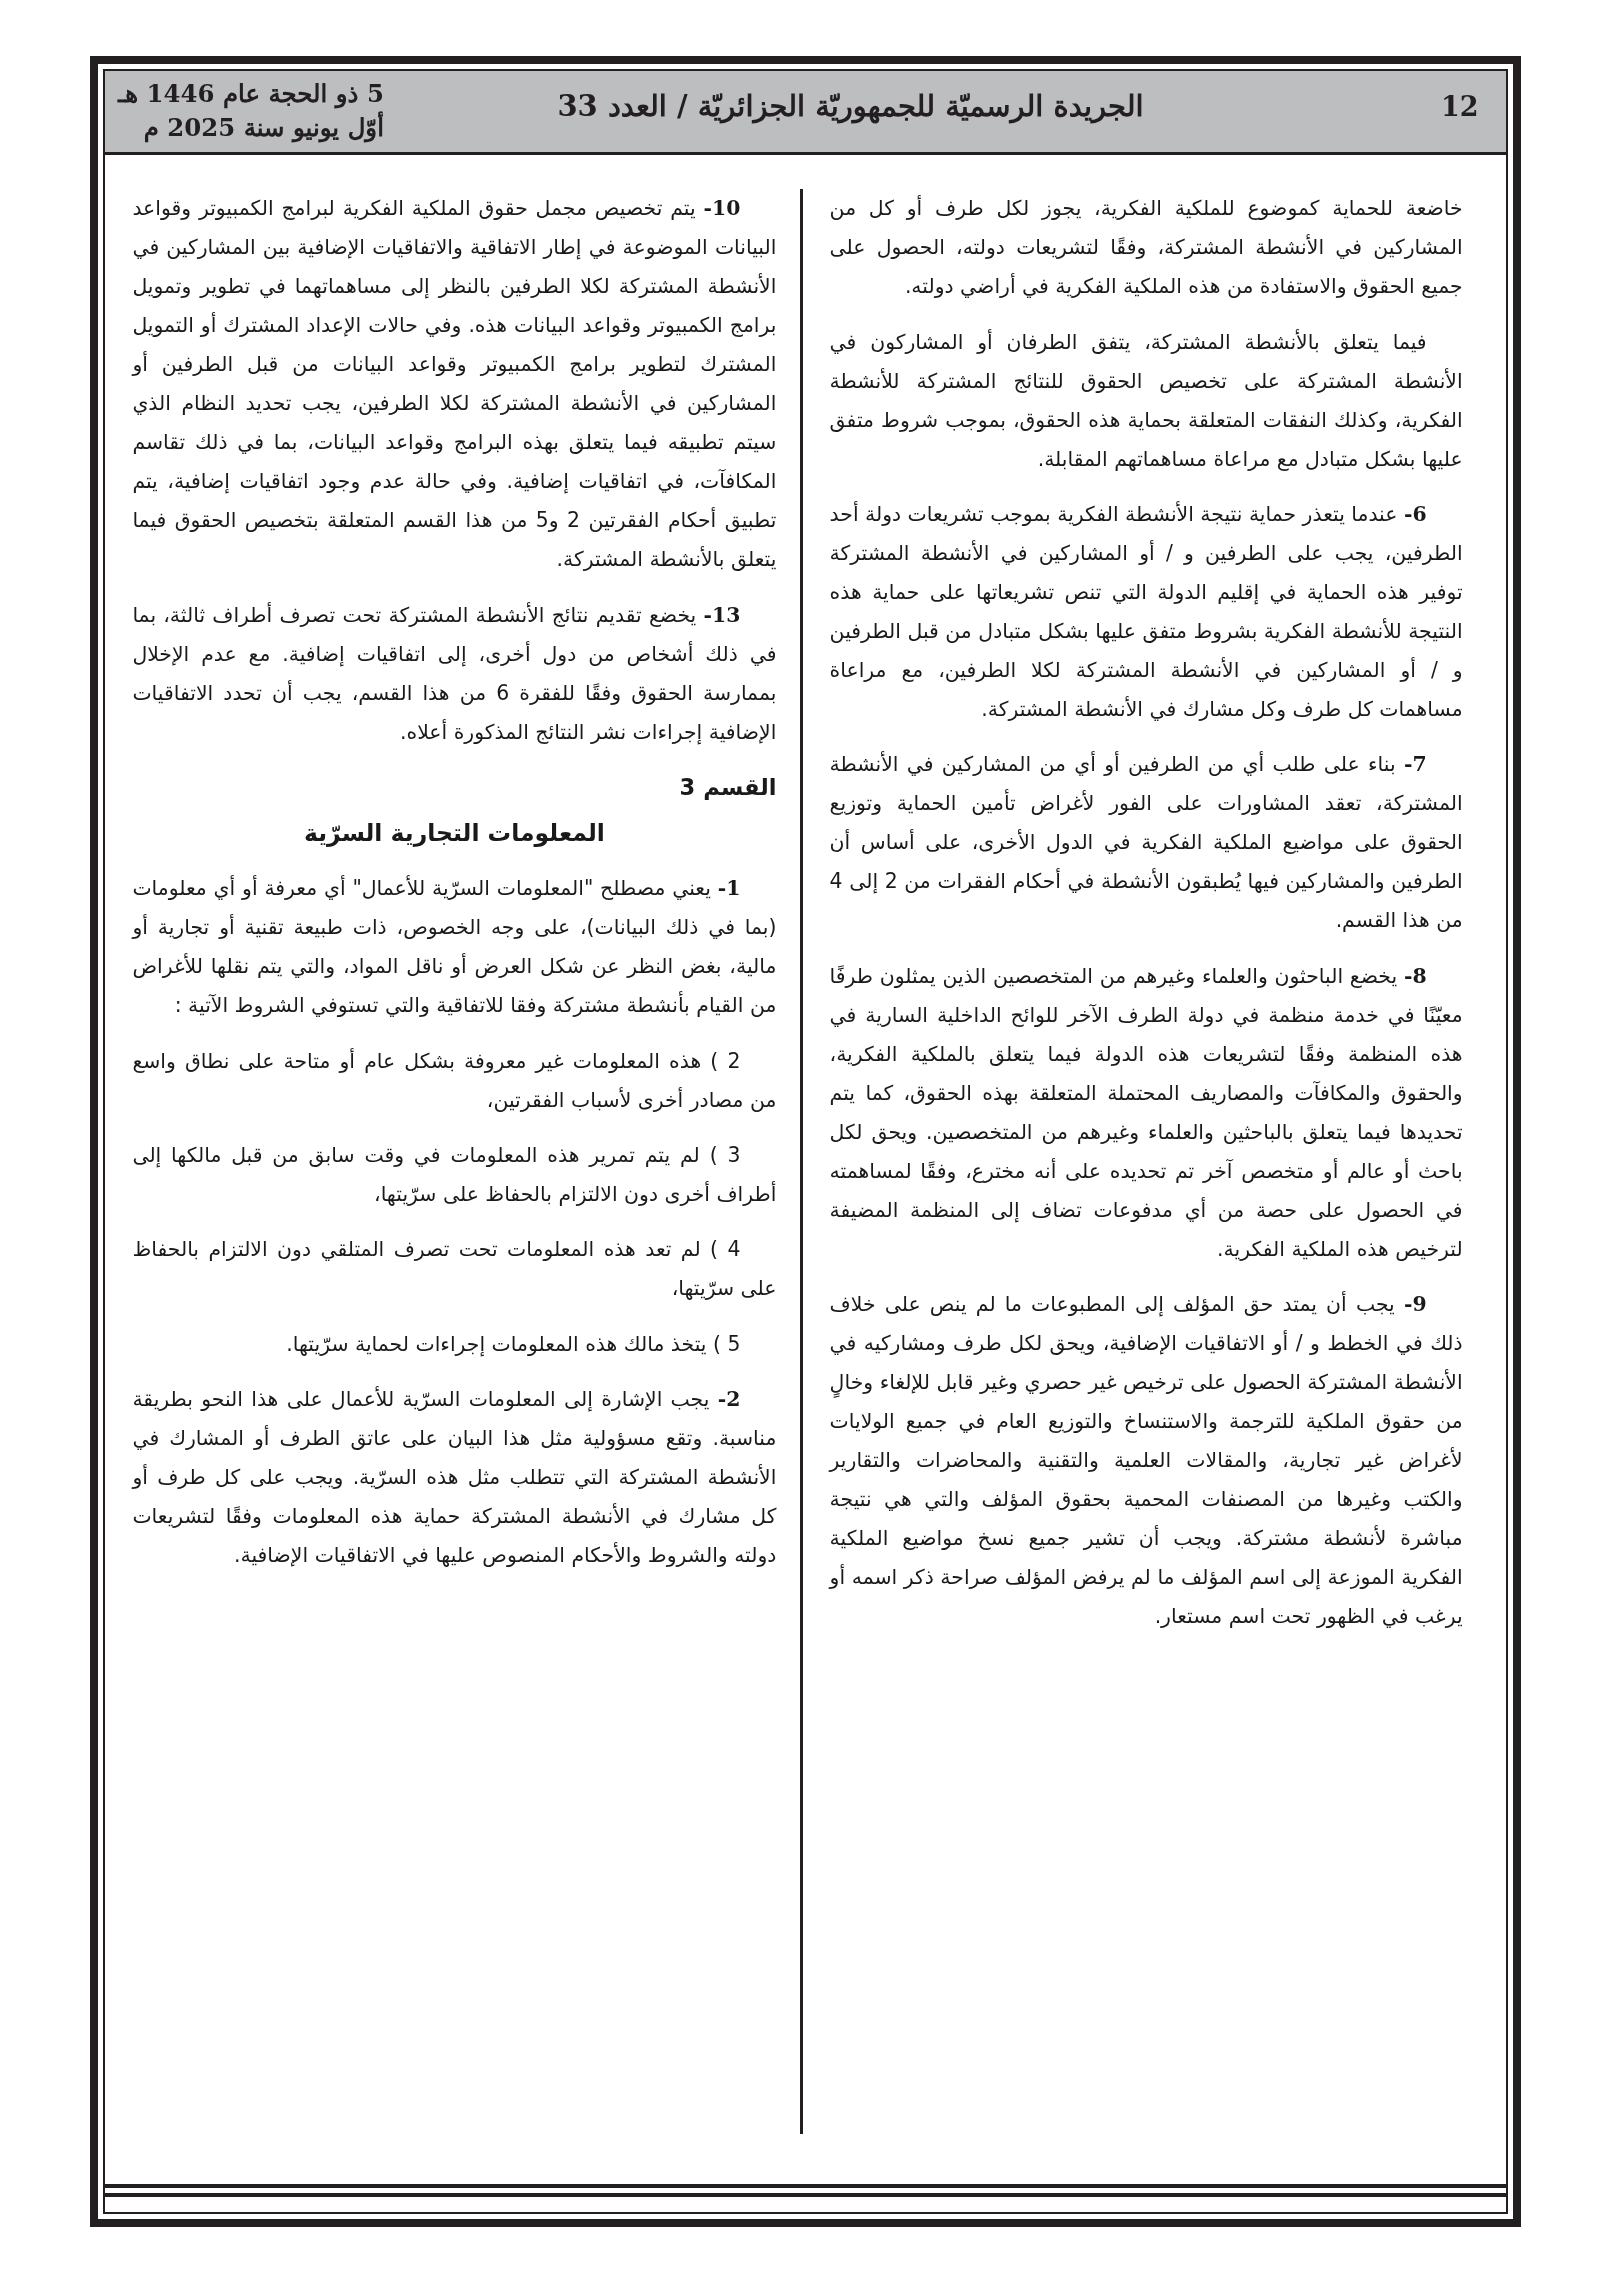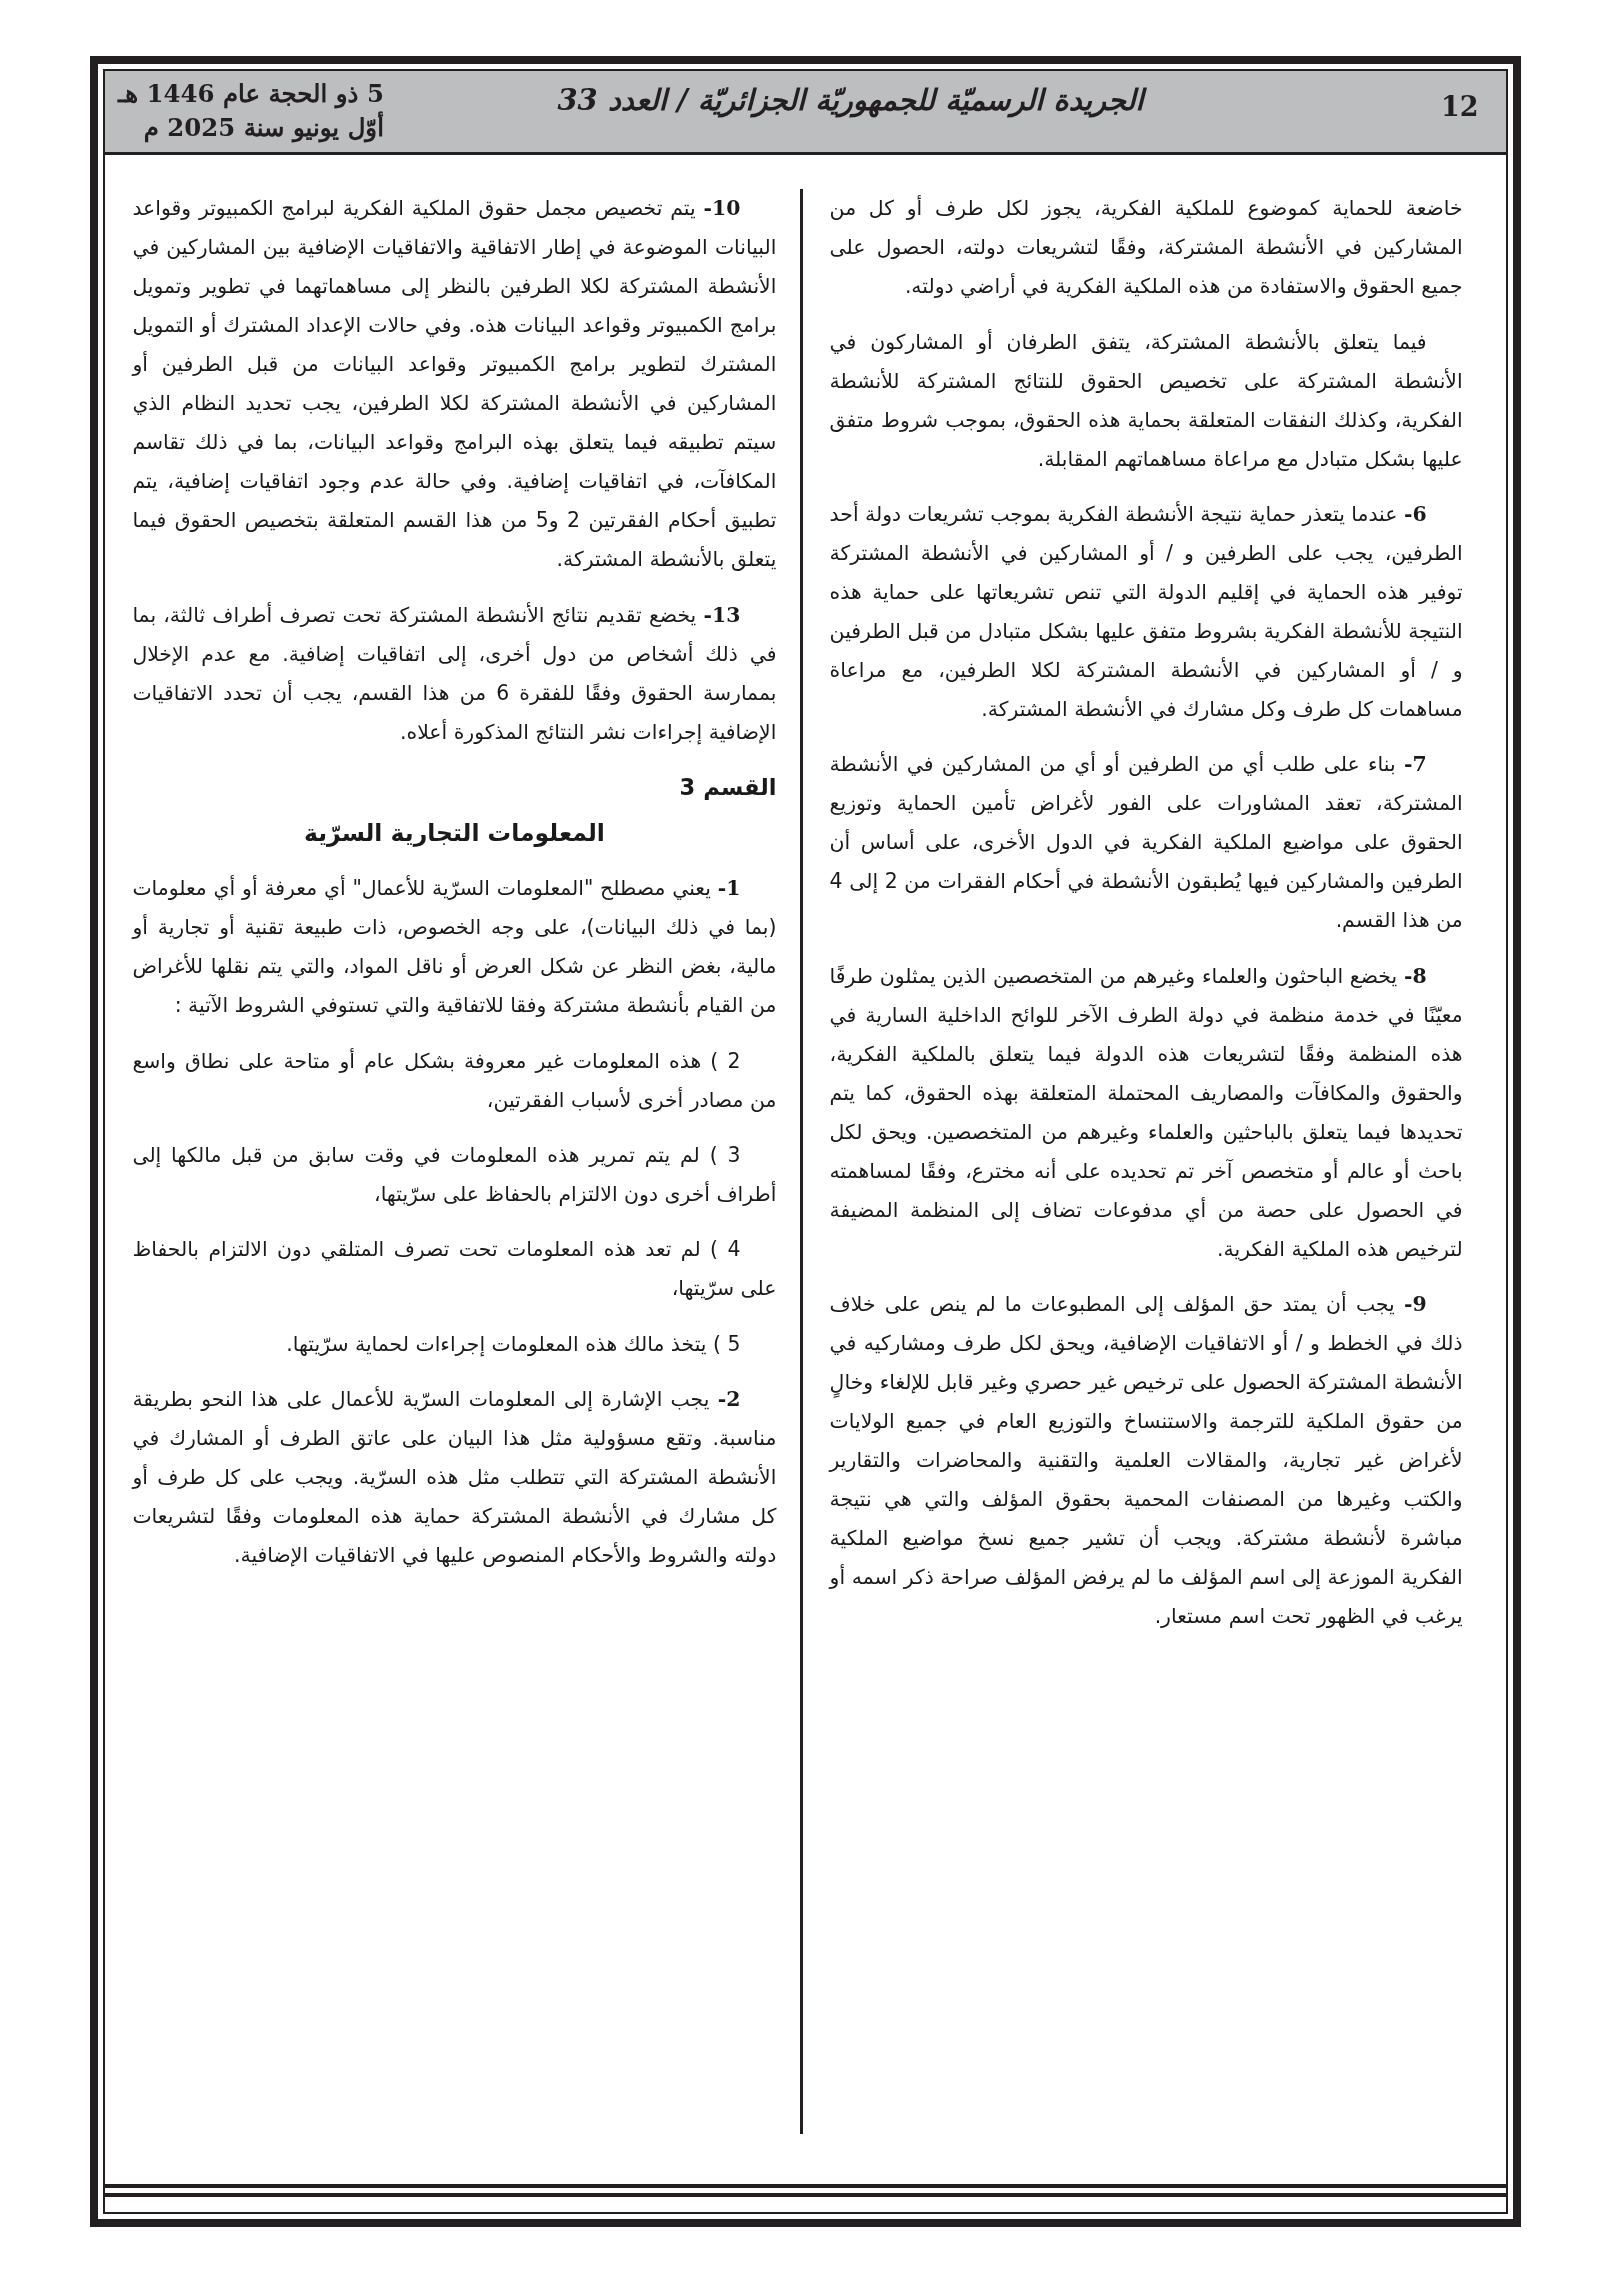--- a/index.html
+++ b/index.html
@@ -11,21 +11,21 @@
   .frame-inner {
     position: absolute; left: 5.4px; top: 5.4px; right: 5.4px; bottom: 5.4px;
     border: 2.7px solid #231f20; box-sizing: border-box;
   }
   .header {
     position: absolute; left: 0; top: 0; right: 0; height: 81px;
     background: #bcbec0; border-bottom: 3.6px solid #231f20;
     direction: rtl; font-family: "DejaVu Serif", serif; font-weight: bold; color: #231f20;
   }
   .hdr-page { position: absolute; right: 27px; top: 20px; font-size: 27px; }
-  .hdr-title { position: absolute; right: 362px; top: 12px; font-size: 29px; font-style: italic; }
+  .hdr-title { position: absolute; right: 362px; top: 18px; font-size: 29px; }
   .hdr-date { position: absolute; left: 12.7px; top: 5.4px; font-size: 24.4px; line-height: 34px; }
   .columns {
     position: absolute; left: 0; right: 0; top: 118px; bottom: 54px;
     direction: rtl;
   }
   .col {
     position: absolute; top: 0; bottom: 0; font-size: 20.4px; line-height: 39px;
     text-align: justify; text-align-last: auto;
   }
   .col-right { right: 43px; width: 633px; }

